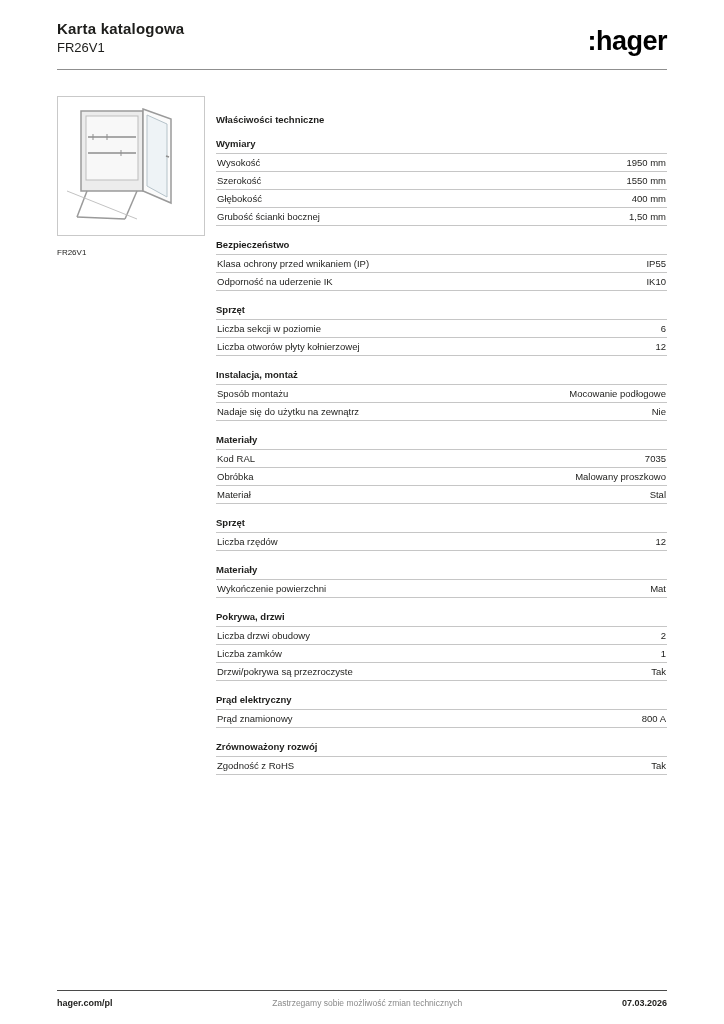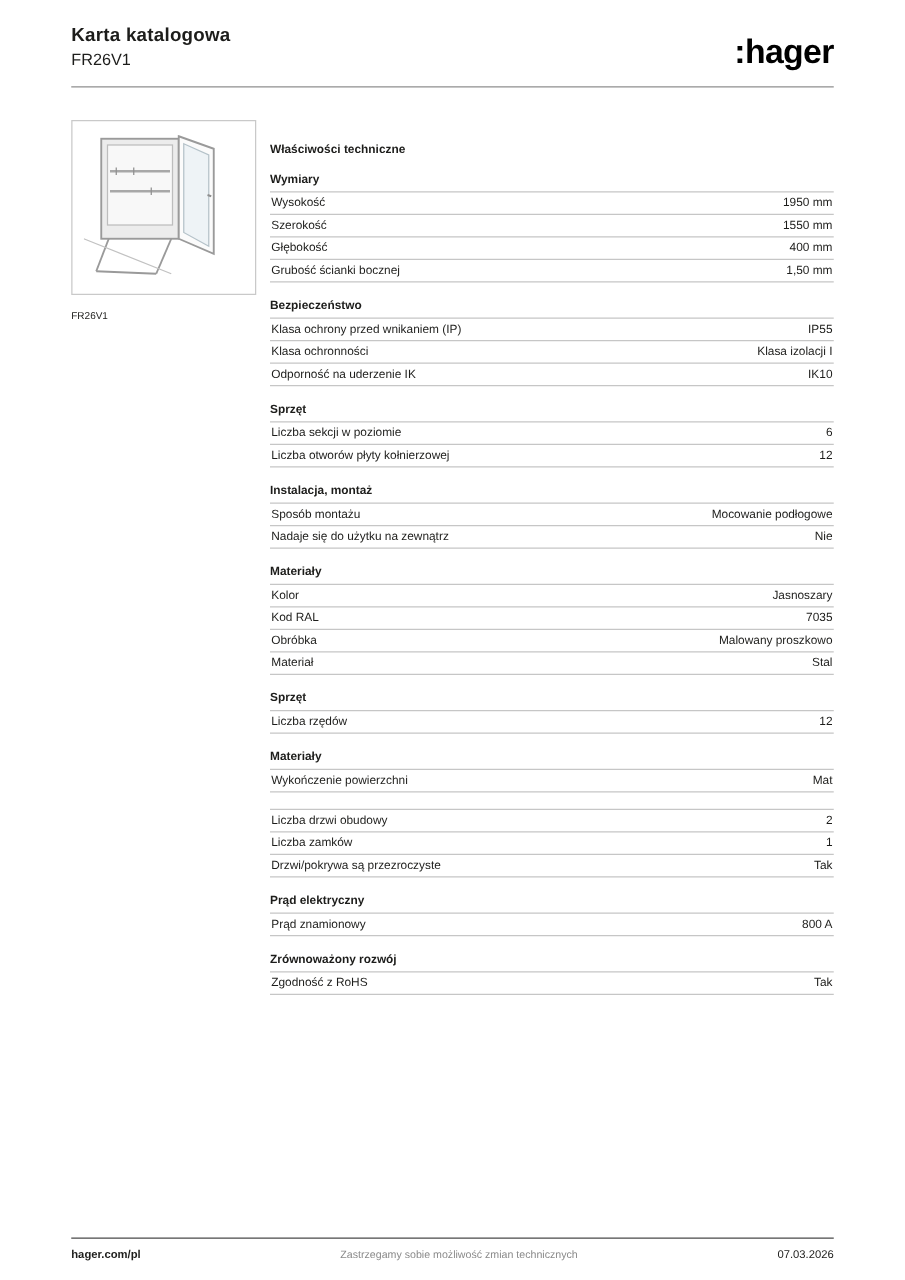--- a/index.html
+++ b/index.html
@@ -58,21 +58,21 @@
   .footer {
     position: absolute; left: 57px; right: 57px; bottom: 16px;
   }
   .footer-divider { border: none; border-top: 1px solid #4a4a4a; height: 0; }
   .footer-row {
     display: flex; justify-content: space-between; align-items: baseline;
     padding-top: 7px;
   }
   .footer-site { font-size: 9px; font-weight: bold; }
   .footer-disclaimer { font-size: 8.5px; color: #8a8a8a; }
-  .footer-date { font-size: 9px; font-weight: normal; }
+  .footer-date { font-size: 9px; font-weight: bold; }
 </style>
 </head>
 <body>
 
 <div class="page">
 
   <div class="header">
     <div>
       <div class="header-title">Karta katalogowa</div>
       <div class="header-code">FR26V1</div>
@@ -135,24 +135,20 @@
             </div>
           </div>
           <div class="section">
             <div class="section-title">Bezpieczeństwo</div>
             <div class="spec-table">
               <div class="spec-row">
                 <span class="spec-label">Klasa ochrony przed wnikaniem (IP)</span>
                 <span class="spec-value">IP55</span>
               </div>
               <div class="spec-row">
-                <span class="spec-label">Klasa ochronności</span>
-                <span class="spec-value">Klasa izolacji I</span>
-              </div>
-              <div class="spec-row">
                 <span class="spec-label">Odporność na uderzenie IK</span>
                 <span class="spec-value">IK10</span>
               </div>
             </div>
           </div>
           <div class="section">
             <div class="section-title">Sprzęt</div>
             <div class="spec-table">
               <div class="spec-row">
                 <span class="spec-label">Liczba sekcji w poziomie</span>
@@ -174,24 +170,20 @@
               <div class="spec-row">
                 <span class="spec-label">Nadaje się do użytku na zewnątrz</span>
                 <span class="spec-value">Nie</span>
               </div>
             </div>
           </div>
           <div class="section">
             <div class="section-title">Materiały</div>
             <div class="spec-table">
               <div class="spec-row">
-                <span class="spec-label">Kolor</span>
-                <span class="spec-value">Jasnoszary</span>
-              </div>
-              <div class="spec-row">
                 <span class="spec-label">Kod RAL</span>
                 <span class="spec-value">7035</span>
               </div>
               <div class="spec-row">
                 <span class="spec-label">Obróbka</span>
                 <span class="spec-value">Malowany proszkowo</span>
               </div>
               <div class="spec-row">
                 <span class="spec-label">Materiał</span>
                 <span class="spec-value">Stal</span>
@@ -210,20 +202,21 @@
           <div class="section">
             <div class="section-title">Materiały</div>
             <div class="spec-table">
               <div class="spec-row">
                 <span class="spec-label">Wykończenie powierzchni</span>
                 <span class="spec-value">Mat</span>
               </div>
             </div>
           </div>
           <div class="section">
+            <div class="section-title">Pokrywa, drzwi</div>
             <div class="spec-table">
               <div class="spec-row">
                 <span class="spec-label">Liczba drzwi obudowy</span>
                 <span class="spec-value">2</span>
               </div>
               <div class="spec-row">
                 <span class="spec-label">Liczba zamków</span>
                 <span class="spec-value">1</span>
               </div>
               <div class="spec-row">

